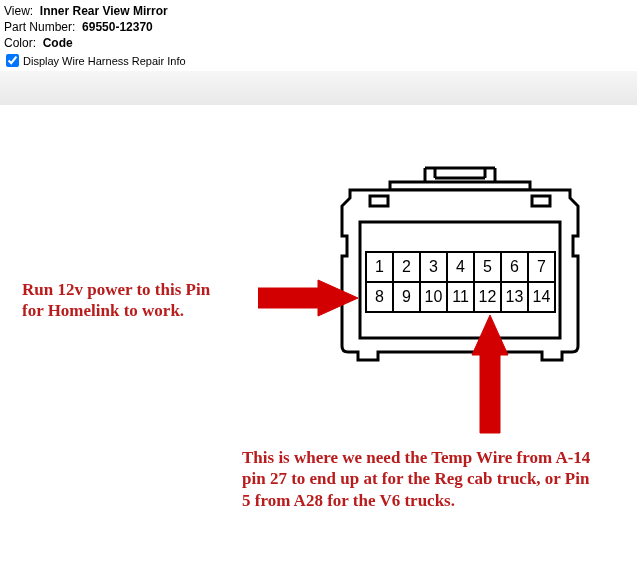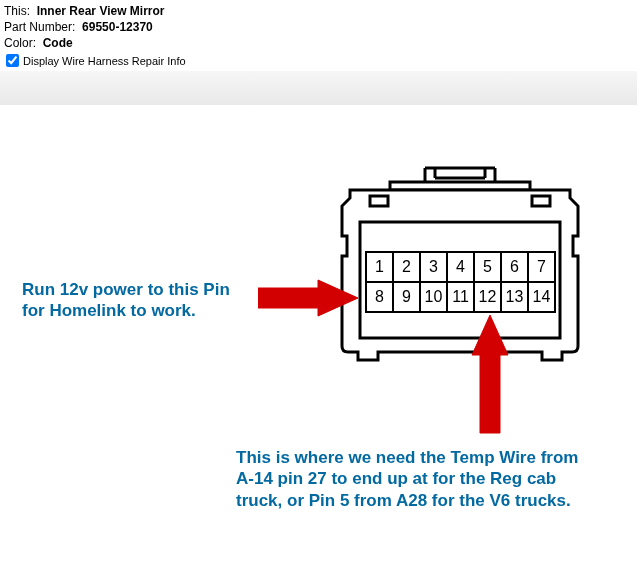--- a/index.html
+++ b/index.html
@@ -79,43 +79,43 @@
     text-anchor: middle;
     dominant-baseline: middle;
   }
   
   .arrow {
     fill: #d20000;
     stroke: #d20000;
   }
   .note {
     position: absolute;
-    color: #0369a1;
-    font-family: Liberation Sans, sans-serif;
+    color: #b91c1c;
+    font-family: Liberation Serif, serif;
     font-weight: bold;
     font-size: 17px;
     line-height: 1.25;
   }
   .note1 {
     left: 22px;
     top: 174px;
     width: 210px;
   }
   .note2 {
-    left: 236px;
+    left: 242px;
     top: 342px;
     width: 360px;
   }
 </style>
 </head>
 <body>
 
 <div class="header">
   <div class="row">
-    <span class="lbl">This:</span>
+    <span class="lbl">View:</span>
     &nbsp;<span class="val">Inner Rear View Mirror</span>
   </div>
   <div class="row">
     <span class="lbl">Part Number:</span>
     &nbsp;<span class="val">69550-12370</span>
   </div>
   <div class="row">
     <span class="lbl">Color:</span>
     &nbsp;<span class="val">Code</span>
   </div>

